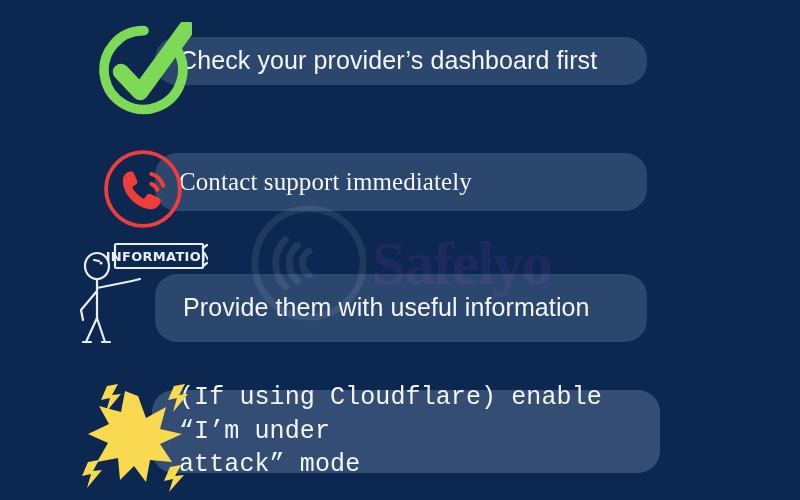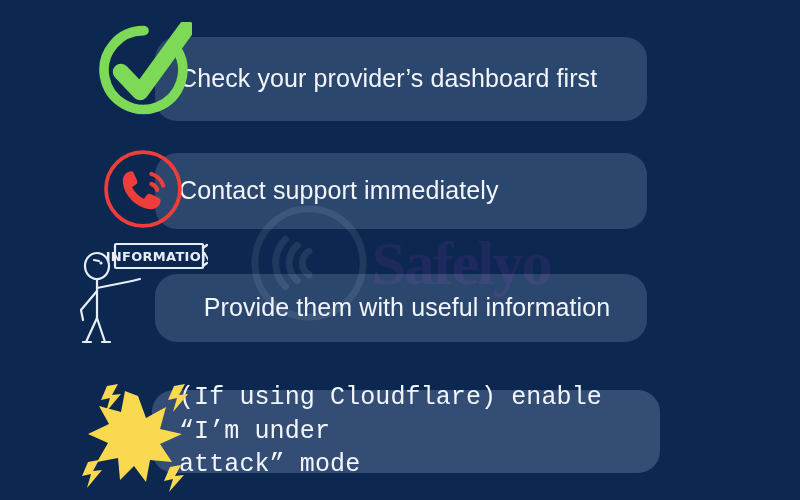--- a/index.html
+++ b/index.html
@@ -62,23 +62,23 @@
     letter-spacing: 0.1px;
     white-space: pre-line;
   }
   .icon-wrap {
     position: absolute;
     z-index: 4;
     pointer-events: none;
   }
 
   
-  #pill-1 { left: 155px; top: 37px;  width: 492px; height: 84px; padding-left: 24px; }
-  #pill-2 { left: 155px; top: 153px; width: 492px; height: 76px; padding-left: 24px; }
-  #pill-3 { left: 155px; top: 274px; width: 492px; height: 68px; padding-left: 12px; justify-content: center; }
+  #pill-1 { left: 155px; top: 37px;  width: 492px; height: 48px; padding-left: 24px; }
+  #pill-2 { left: 155px; top: 153px; width: 492px; height: 58px; padding-left: 24px; font-family: Liberation Serif, serif; }
+  #pill-3 { left: 155px; top: 274px; width: 492px; height: 68px; padding-left: 28px; }
   #pill-4 { left: 152px; top: 390px; width: 508px; height: 83px; padding-left: 27px;
             background: rgba(180, 205, 235, 0.235); font-family: Liberation Mono, monospace; }
 
   #icon-1 { left: 96px;  top: 22px;  width: 96px;  height: 96px; }
   #icon-2 { left: 101px; top: 147px; width: 84px;  height: 84px; }
   #icon-3 { left: 72px;  top: 236px; width: 136px; height: 112px; }
   #icon-4 { left: 82px;  top: 374px; width: 112px; height: 118px; }
 </style>
 </head>
 <body>

